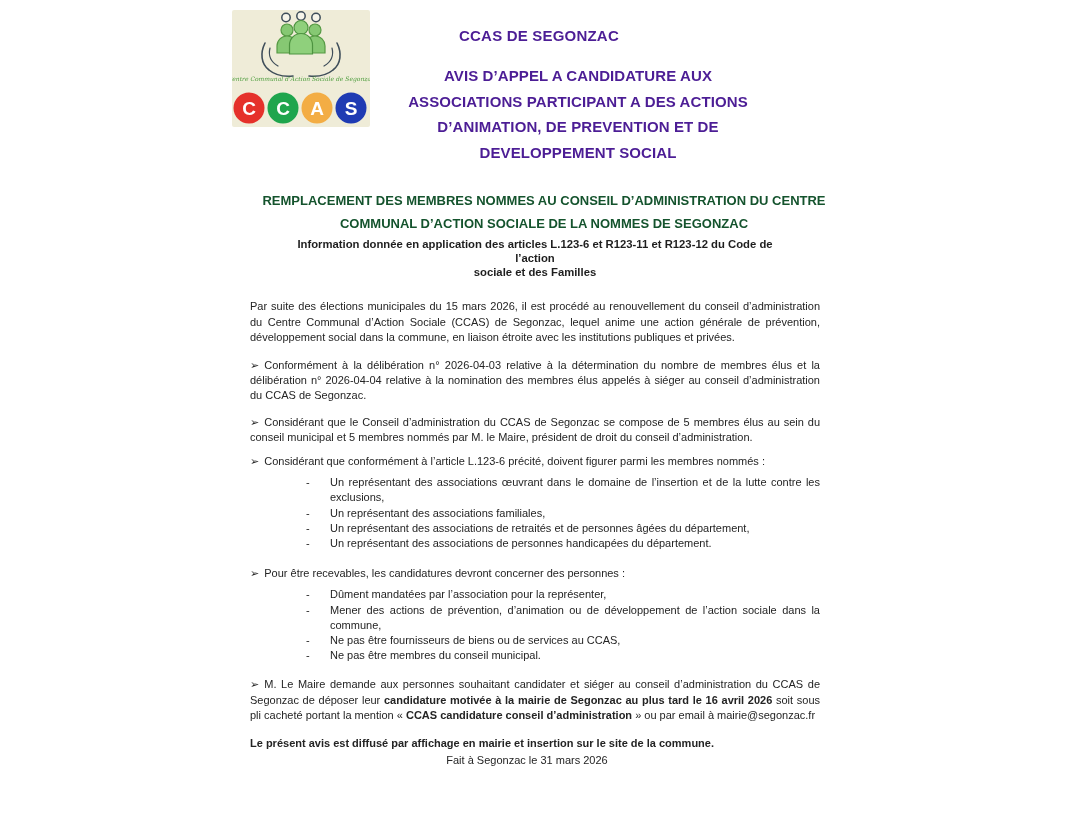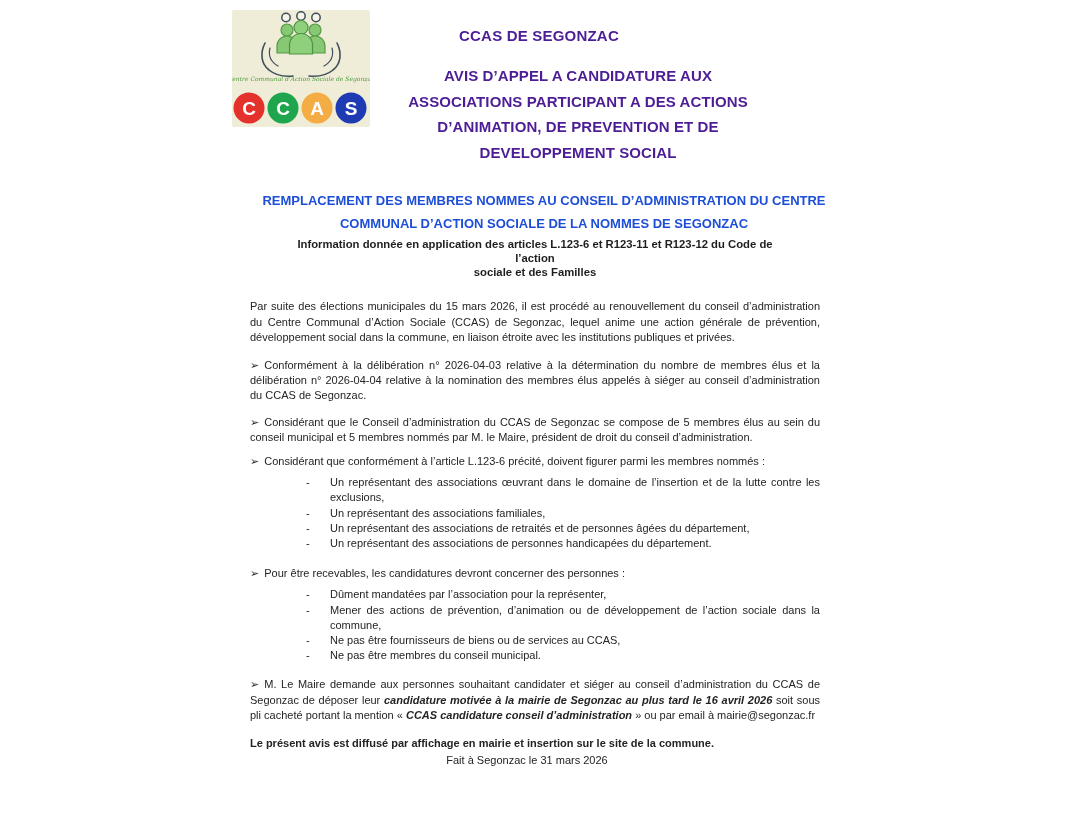--- a/index.html
+++ b/index.html
@@ -9,34 +9,34 @@
   }
   
   .logo{position:absolute;left:232px;top:10px;width:138px;height:117px;}
   .logo svg{display:block;}
   
   .header-text{position:absolute;left:368px;top:27px;width:420px;text-align:center;color:#4c1d95;}
   .org-name{font-size:15px;font-weight:bold;position:relative;left:-39px;letter-spacing:.2px;}
   .main-title{margin-top:19px;font-size:15px;font-weight:bold;line-height:25.5px;letter-spacing:.1px;}
   
   .doc-body{position:absolute;left:250px;top:190px;width:570px;font-size:11px;line-height:15.2px;text-align:justify;color:#242424;}
-  .section-title{margin:0 -26px 0 -8px;text-align:center;font-size:13px;font-weight:bold;line-height:22.5px;color:#1d4ed8;}
+  .section-title{margin:0 -26px 0 -8px;text-align:center;font-size:13px;font-weight:bold;line-height:22.5px;color:#14532d;}
   .section-note{margin:3px auto 0;max-width:500px;text-align:center;font-size:11.3px;font-weight:600;line-height:13.8px;color:#1e1e1e;}
   .doc-body p{margin:0;}
   .p-intro{margin-top:20px !important;}
   .p-delib{margin-top:13px !important;}
   .p-compose{margin-top:11px !important;}
   .p-mandat{margin-top:9px !important;}
   .p-figurer{margin-top:9px !important;}
   .p-recevable{margin-top:15px !important;}
   .p-closing{margin-top:14px !important;}
   .p-diffusion{margin-top:13px !important;font-weight:bold;text-align:left;}
   .p-signoff{margin-top:2px !important;text-align:center;padding-right:16px;}
   .arrow{margin-right:5px;}
-  .bold{font-weight:bold;font-style:italic;}
+  .bold{font-weight:bold;}
   ul.dash-list{margin:6px 0 0;padding:0;list-style:none;}
   ul.dash-list li{position:relative;padding-left:80px;text-align:justify;}
   ul.dash-list .dash{position:absolute;left:56px;top:0;}
 </style>
 </head>
 <body>
 
 <div class="canvas">
 
   <div class="logo">

